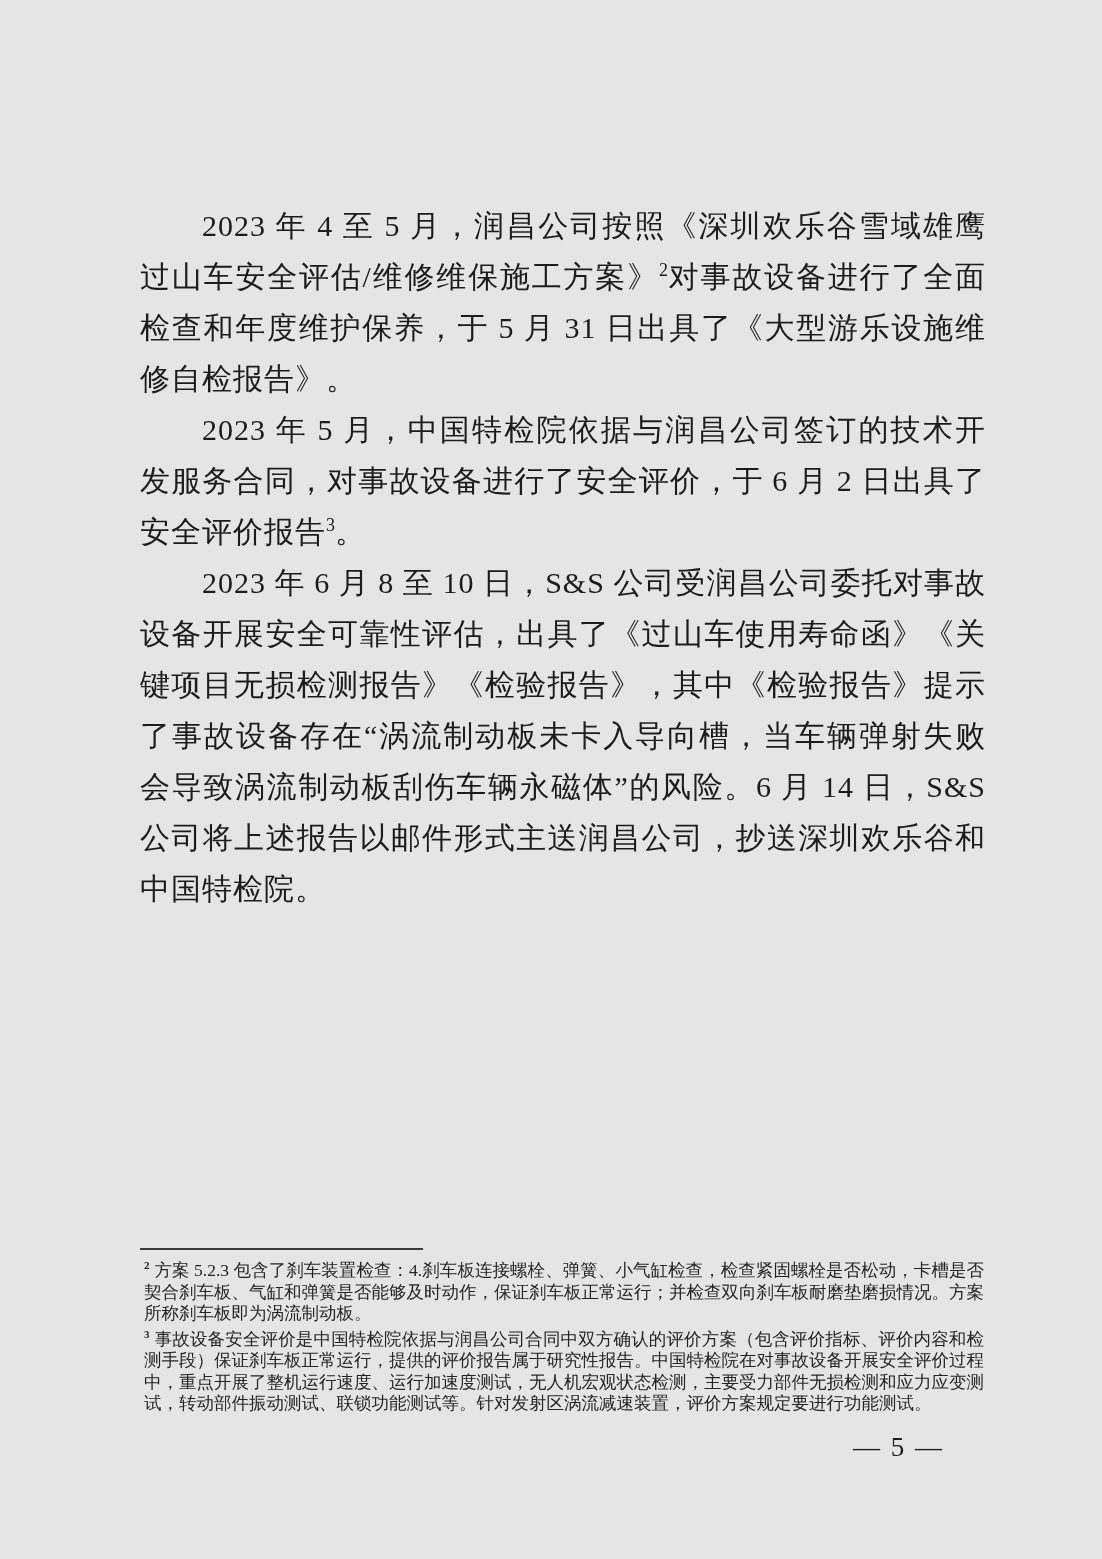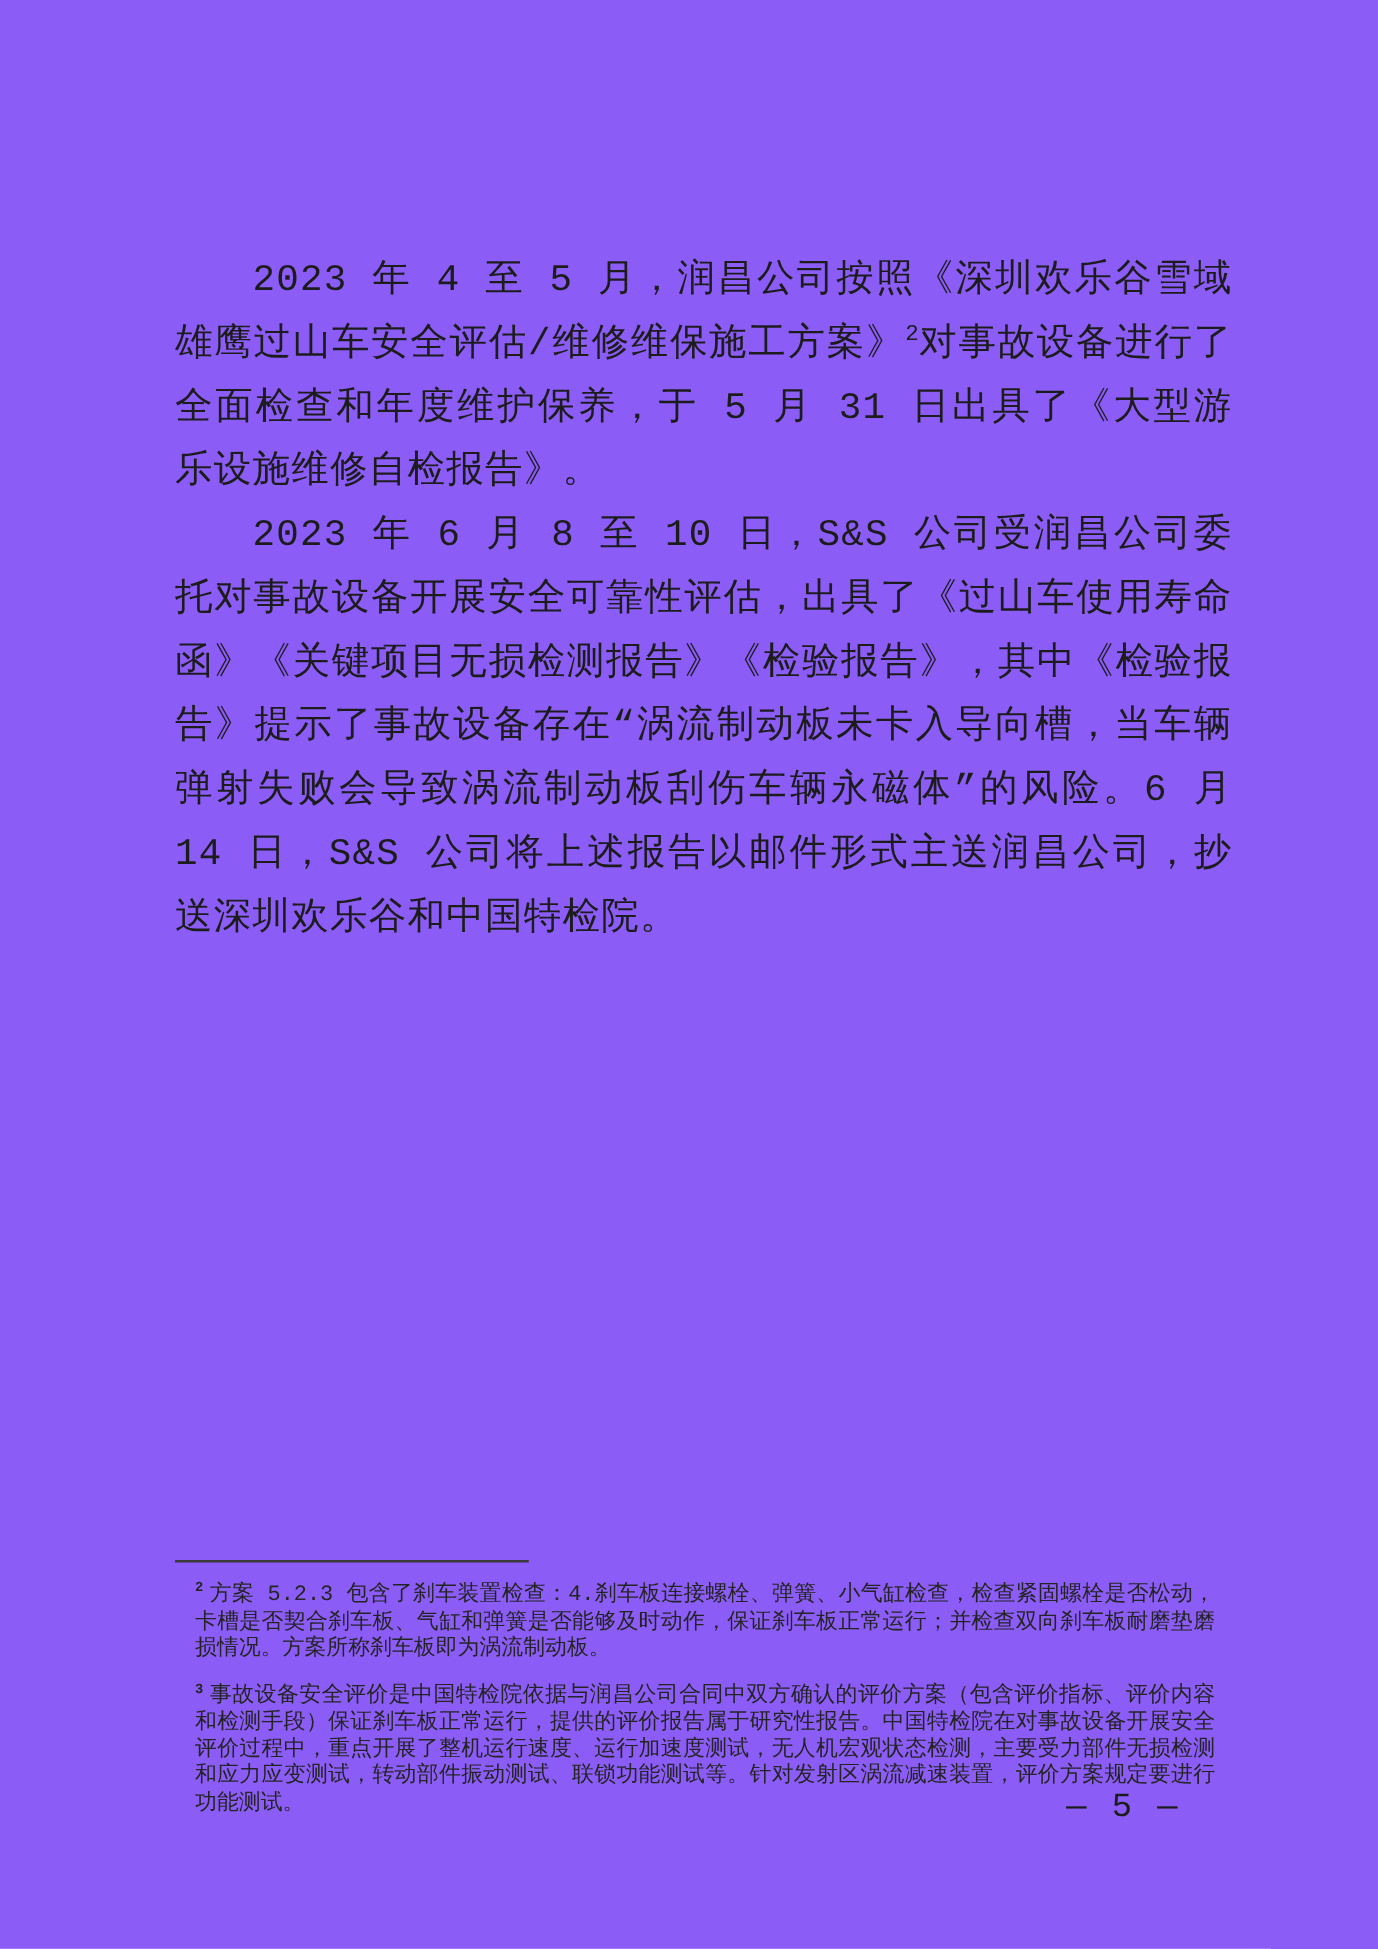--- a/index.html
+++ b/index.html
@@ -10,22 +10,21 @@
     width: 1102px;
     height: 1559px;
     background: #ffffff;
     position: relative;
     font-family: "Liberation Serif", "DejaVu Serif", serif;
     overflow: hidden;
   }
   .page {
     position: absolute;
     inset: 0;
-    background: #8b5cf6;
-    font-family: Liberation Mono, monospace;
+    background: #e5e5e5;
   }
   .content {
     position: absolute;
     left: 140px;
     top: 200px;
     width: 846px;
   }
   .body-para {
     margin: 0;
     font-size: 30px;
@@ -48,21 +47,21 @@
     top: 1248px;
     width: 848px;
   }
   .fn-separator {
     width: 283px;
     height: 0;
     border-top: 2px solid #3a3a3a;
     margin: 0 0 10px 0;
   }
   .footnote {
-    margin: 16px;
+    margin: 4px;
     font-size: 17.5px;
     line-height: 21.5px;
     color: #242424;
     text-align: justify;
     text-justify: inter-ideograph;
   }
   .fn-marker {
     font-size: 11px;
     vertical-align: super;
     line-height: 0;
@@ -79,20 +78,21 @@
   }
 </style>
 </head>
 <body>
 
 <div class="page">
 
   <div class="content">
     <p class="body-para"><span>2023 年 4 至 5 月，润昌公司按照《深圳欢乐谷雪域雄鹰过山车安全评估/维修维保施工方案》</span><sup class="fn-ref">2</sup><span>对事故设备进行了全面检查和年度维护保养，于 5 月 31 日出具了《大型游乐设施维修自检报告》。</span></p>
 
+    <p class="body-para"><span>2023 年 5 月，中国特检院依据与润昌公司签订的技术开发服务合同，对事故设备进行了安全评价，于 6 月 2 日出具了安全评价报告</span><sup class="fn-ref">3</sup><span>。</span></p>
 
     <p class="body-para"><span>2023 年 6 月 8 至 10 日，S&amp;S 公司受润昌公司委托对事故设备开展安全可靠性评估，出具了《过山车使用寿命函》《关键项目无损检测报告》《检验报告》，其中《检验报告》提示了事故设备存在“涡流制动板未卡入导向槽，当车辆弹射失败会导致涡流制动板刮伤车辆永磁体”的风险。6 月 14 日，S&amp;S 公司将上述报告以邮件形式主送润昌公司，抄送深圳欢乐谷和中国特检院。</span></p>
 
   </div>
 
   <div class="footnotes">
     <div class="fn-separator"></div>
 
     <p class="footnote"><sup class="fn-marker">2</sup><span>方案 5.2.3 包含了刹车装置检查：4.刹车板连接螺栓、弹簧、小气缸检查，检查紧固螺栓是否松动，卡槽是否契合刹车板、气缸和弹簧是否能够及时动作，保证刹车板正常运行；并检查双向刹车板耐磨垫磨损情况。方案所称刹车板即为涡流制动板。</span></p>
 

